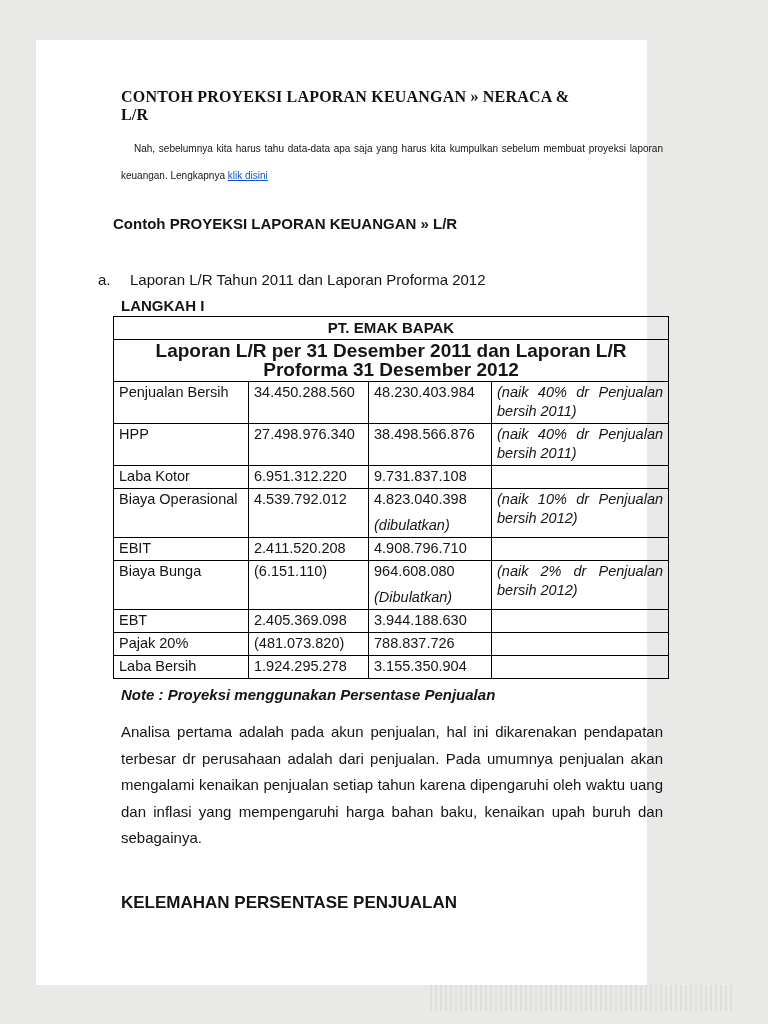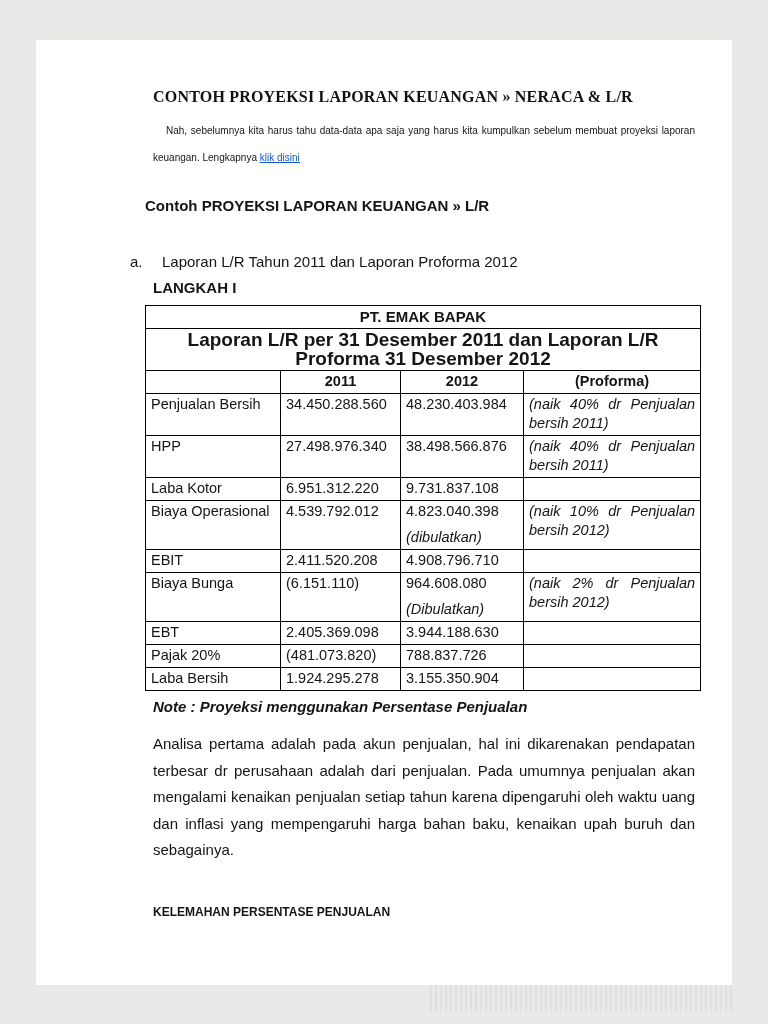--- a/index.html
+++ b/index.html
@@ -13,25 +13,25 @@
     position: relative;
     width: 768px;
     height: 1024px;
     background: #e9e9e8;
     overflow: hidden;
   }
   .page {
     position: absolute;
     left: 36px;
     top: 40px;
-    width: 696px;
+    width: 611px;
     height: 945px;
     background: #ffffff;
     box-sizing: border-box;
-    padding: 48px 70px 0 109px;
+    padding: 48px 70px 0 77px;
   }
   .doc-title {
     font-family: "Liberation Serif", serif;
     font-weight: bold;
     font-size: 16px;
     letter-spacing: 0.2px;
     margin: 0 0 0 8px;
     color: #111;
   }
   .intro {
@@ -58,21 +58,21 @@
     font-size: 15px;
   }
   .list-marker { width: 32px; flex: 0 0 32px; }
   .step-heading {
     font-size: 15px;
     font-weight: bold;
     margin: 9px 0 0 8px;
   }
   table.fin {
     border-collapse: collapse;
-    margin-top: 9px;
+    margin-top: 2px;
     width: 555px;
     table-layout: fixed;
     font-size: 14.5px;
   }
   table.fin td {
     border: 1px solid #000;
     padding: 1px 5px 2px 5px;
     vertical-align: top;
     line-height: 19px;
     overflow: hidden;
@@ -113,21 +113,21 @@
     margin: 7px 0 16px 8px;
   }
   .analysis {
     font-size: 15px;
     line-height: 26.5px;
     text-align: justify;
     margin: 8px 0 0 8px;
     width: 542px;
   }
   .closing-heading {
-    font-size: 12px;
+    font-size: 17px;
     font-weight: bold;
     margin: 41px 0 0 8px;
   }
   .scan-artifact {
     position: absolute;
     left: 430px;
     top: 985px;
     width: 302px;
     height: 26px;
     background: repeating-linear-gradient(90deg, #d7d7d6 0 2px, #e9e9e8 2px 5px);
@@ -160,26 +160,20 @@
         <col style="width:123px">
         <col style="width:177px">
       </colgroup>
       <tbody>
         <tr>
           <td class="company" colspan="4">PT. EMAK BAPAK</td>
         </tr>
         <tr>
           <td class="caption" colspan="4">Laporan L/R per 31 Desember 2011 dan Laporan L/R Proforma 31 Desember 2012</td>
         </tr>
-        <tr>
-          <td class="colhead"></td>
-          <td class="colhead">2011</td>
-          <td class="colhead">2012</td>
-          <td class="colhead">(Proforma)</td>
-        </tr>
 
         <tr>
           <td>Penjualan Bersih</td>
           <td>34.450.288.560</td>
           <td><span>48.230.403.984</span></td>
           <td class="proforma">(naik 40% dr Penjualan bersih 2011)</td>
         </tr>
         <tr>
           <td>HPP</td>
           <td>27.498.976.340</td>

